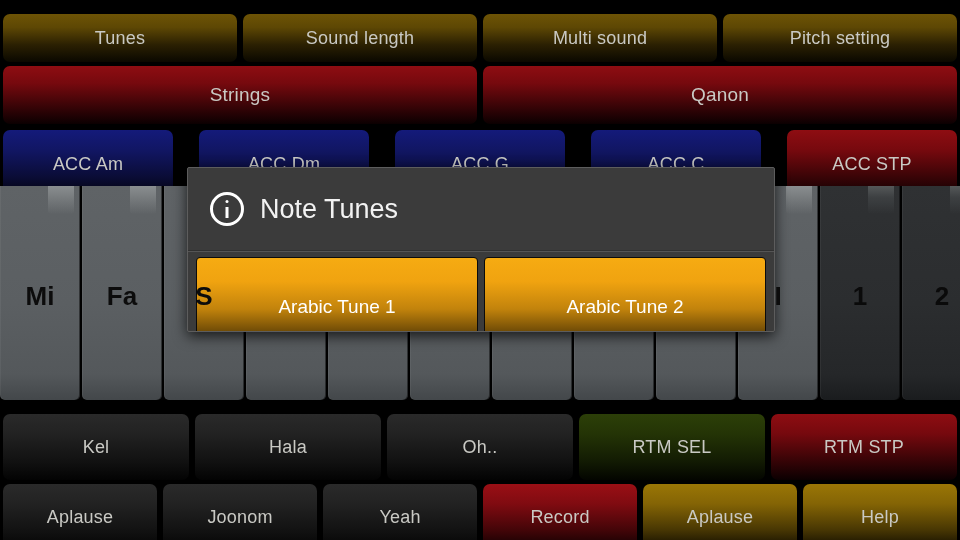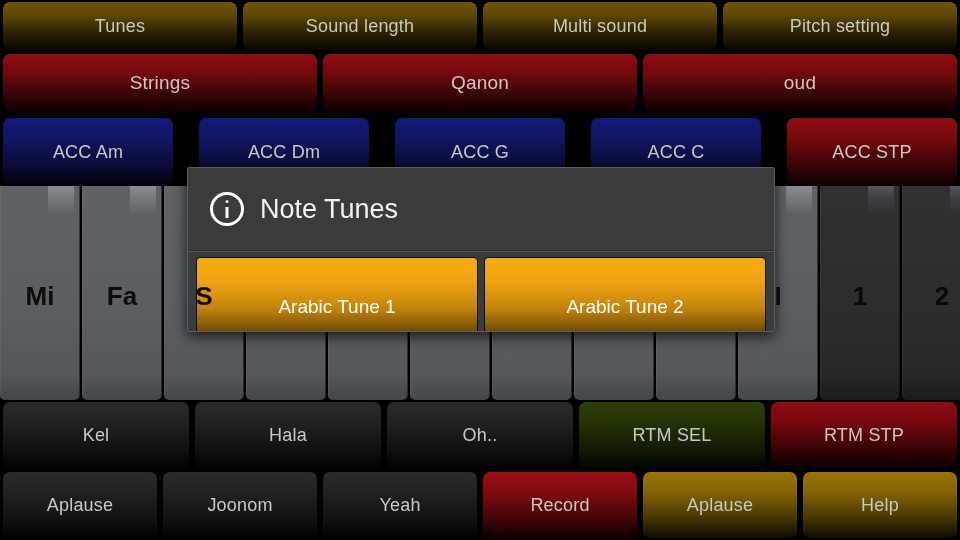--- a/index.html
+++ b/index.html
@@ -23,20 +23,21 @@
     height: 540px;
     background: #000;
   }
 
   
   .btn-row {
     position: absolute;
     left: 0;
     width: 960px;
     display: flex;
+    margin-top: 12px;
   }
   .gbtn {
     position: relative;
     flex: 1 1 0;
     margin: 0 3px;
     border-radius: 7px;
     display: flex;
     align-items: center;
     justify-content: center;
     color: #c9c9c4;
@@ -238,23 +239,20 @@
     </div>
   </div>
 
   <div class="btn-row" id="row-instr">
     <div class="gbtn c-red">
       <span class="lbl">Strings</span>
     </div>
     <div class="gbtn c-red">
       <span class="lbl">Qanon</span>
     </div>
-    <div class="gbtn c-red">
-      <span class="lbl">oud</span>
-    </div>
   </div>
 
   <div class="btn-row" id="row-acc">
     <div class="gbtn c-blue">
       <span class="lbl">ACC Am</span>
     </div>
     <div class="gbtn c-blue">
       <span class="lbl">ACC Dm</span>
     </div>
     <div class="gbtn c-blue">

